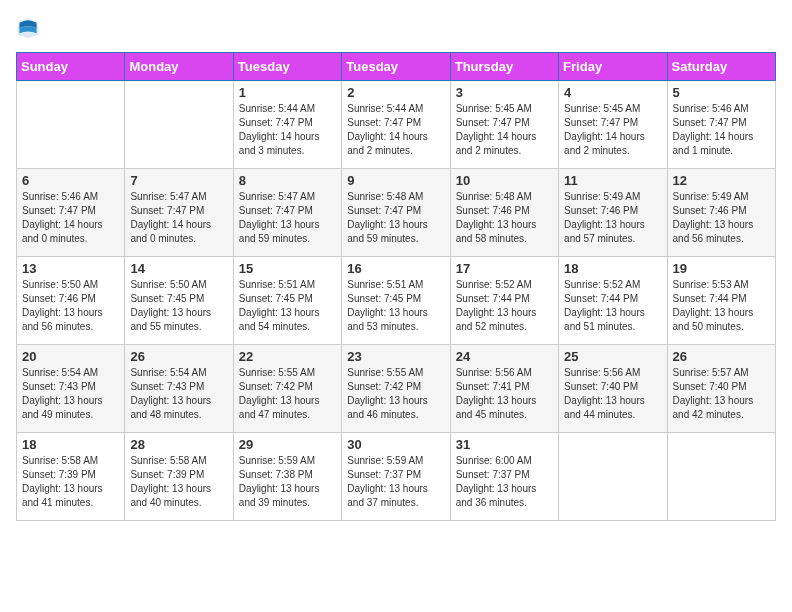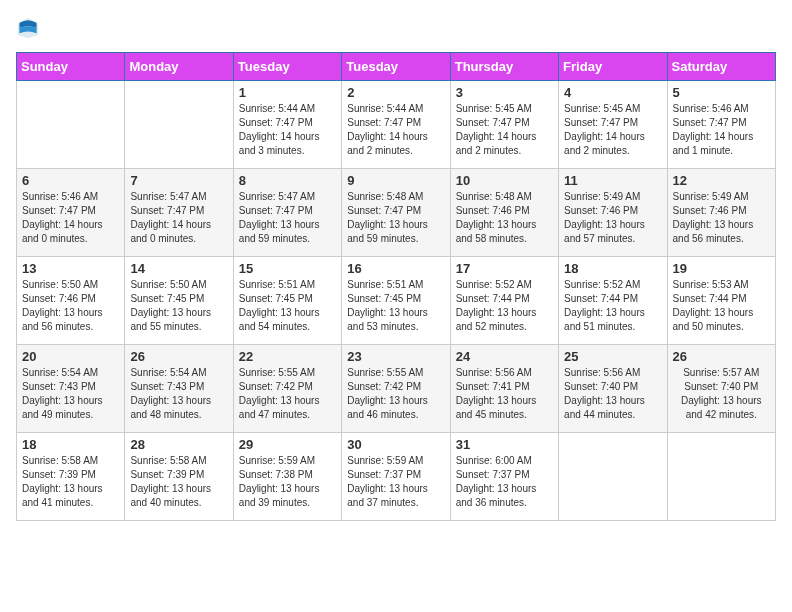--- a/index.html
+++ b/index.html
@@ -302,21 +302,21 @@
         </td>
         <td>
           <div class="day-number">25</div>
           <div class="day-info" style="white-space: pre-line;">Sunrise: 5:56 AM
 Sunset: 7:40 PM
 Daylight: 13 hours
 and 44 minutes.</div>
         </td>
         <td>
           <div class="day-number">26</div>
-          <div class="day-info" style="white-space: pre-line; text-align: center;">Sunrise: 5:57 AM
+          <div class="day-info" style="white-space: pre-line;">Sunrise: 5:57 AM
 Sunset: 7:40 PM
 Daylight: 13 hours
 and 42 minutes.</div>
         </td>
       </tr>
       <tr>
         <td>
           <div class="day-number">18</div>
           <div class="day-info" style="white-space: pre-line;">Sunrise: 5:58 AM
 Sunset: 7:39 PM

